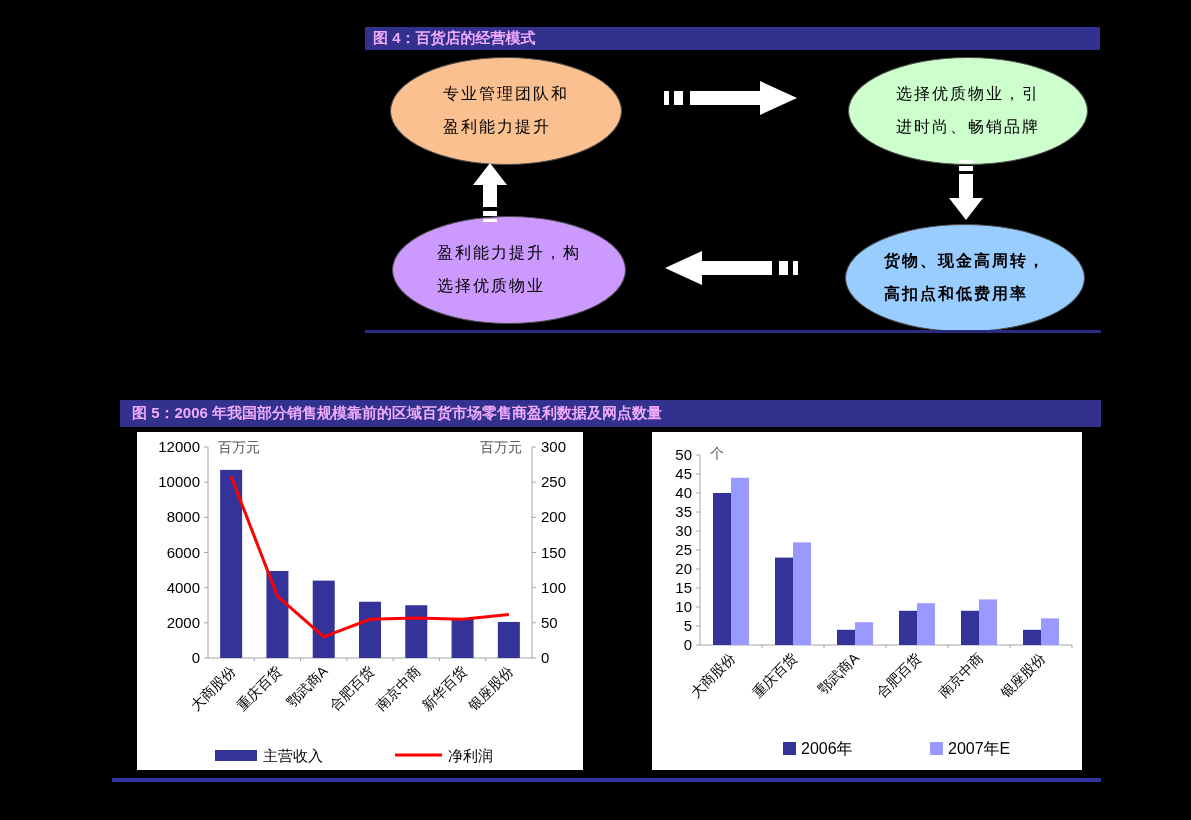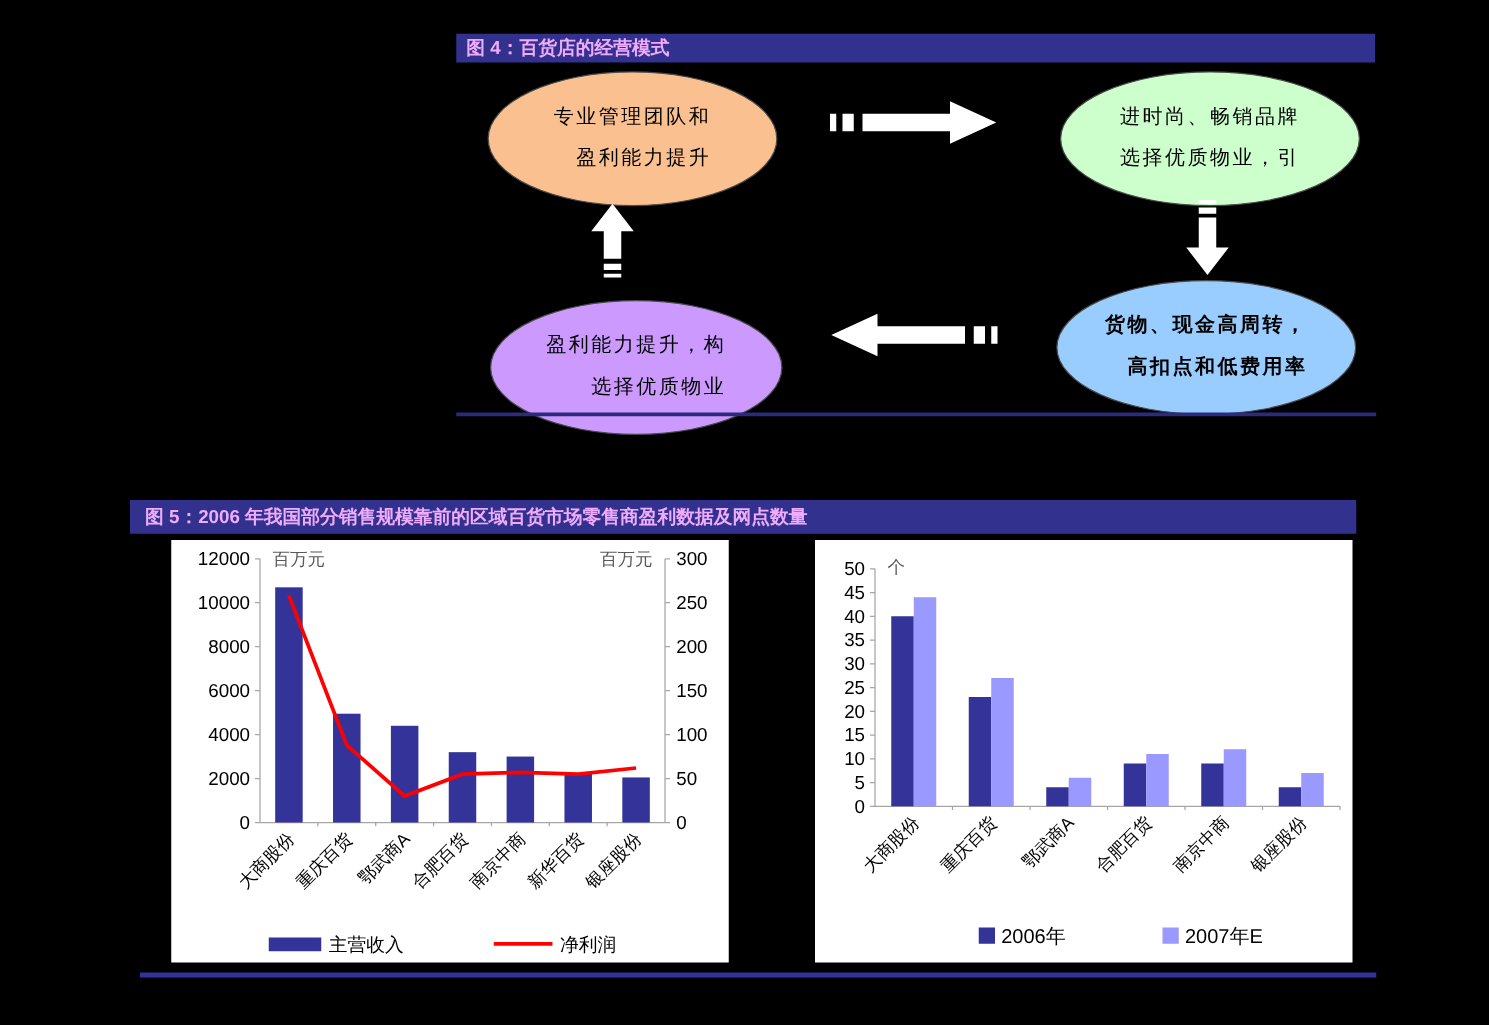--- a/index.html
+++ b/index.html
@@ -1,25 +1,25 @@
 <!DOCTYPE html>
 <html><head>
 <meta charset="utf-8">
 <style>
   html,body{margin:0;padding:0;background:#000;}
   .page{position:relative;width:1191px;height:820px;background:#000;
         font-family:"Liberation Sans",sans-serif;overflow:hidden;}
   .titlebar{position:absolute;color:#f0abfc;font-weight:bold;font-size:15px;
         display:flex;align-items:center;padding-left:8px;box-sizing:border-box;}
   #f4-bar{left:365px;top:27px;width:735px;height:23px;}
-  #f5-bar{left:104px;top:400px;width:981px;height:27px;padding-left:12px;}
+  #f5-bar{left:120px;top:400px;width:981px;height:27px;padding-left:12px;}
   .f4-node{position:absolute;border-radius:50%;border:1px solid #4a4a4a;
         display:flex;align-items:center;justify-content:center;color:#000;}
   .node-text{font-size:16px;letter-spacing:2px;line-height:2.05;
-        font-family:"Liberation Serif",serif;text-align:right;}
+        font-family:"Liberation Serif",serif;text-align:left;}
   .arrow{position:absolute;}
   .rule{position:absolute;}
   #f4-rule{left:365px;top:330px;width:736px;height:3px;}
   #bottom-rule{left:112px;top:778px;width:989px;height:4px;}
   .chart-box{position:absolute;background:#fff;}
   #chart1-box{left:137px;top:432px;width:446px;height:338px;}
   #chart2-box{left:652px;top:432px;width:430px;height:338px;}
   svg text{font-family:"Liberation Sans",sans-serif;}
 </style>
 </head>
@@ -33,33 +33,33 @@
 
   <div class="f4-node" style="left: 390px; top: 57px; width: 230px; height: 106px; background: rgb(250, 192, 144);">
     <div class="node-text">
       <div>专业管理团队和</div>
       <div>盈利能力提升</div>
     </div>
   </div>
 
   <div class="f4-node" style="left: 848px; top: 57px; width: 238px; height: 106px; background: rgb(204, 255, 204);">
     <div class="node-text">
+      <div>选择优质物业，引</div>
       <div>进时尚、畅销品牌</div>
-      <div>选择优质物业，引</div>
     </div>
   </div>
 
   <div class="f4-node" style="left: 845px; top: 224px; width: 238px; height: 106px; background: rgb(153, 204, 255); font-weight: bold;">
     <div class="node-text">
       <div>货物、现金高周转，</div>
       <div>高扣点和低费用率</div>
     </div>
   </div>
 
-  <div class="f4-node" style="left: 392px; top: 240px; width: 232px; height: 106px; background: rgb(204, 153, 255);">
+  <div class="f4-node" style="left: 392px; top: 216px; width: 232px; height: 106px; background: rgb(204, 153, 255);">
     <div class="node-text">
       <div>盈利能力提升，构</div>
       <div>选择优质物业</div>
     </div>
   </div>
 
   <svg class="arrow" style="left:660px;top:77px;" width="140" height="42">
     <rect x="4" y="14" width="5" height="14" fill="#fff"></rect>
     <rect x="14" y="14" width="9" height="14" fill="#fff"></rect>
     <polygon points="30,14 100,14 100,4 137,21 100,38 100,28 30,28" fill="#fff"></polygon>

